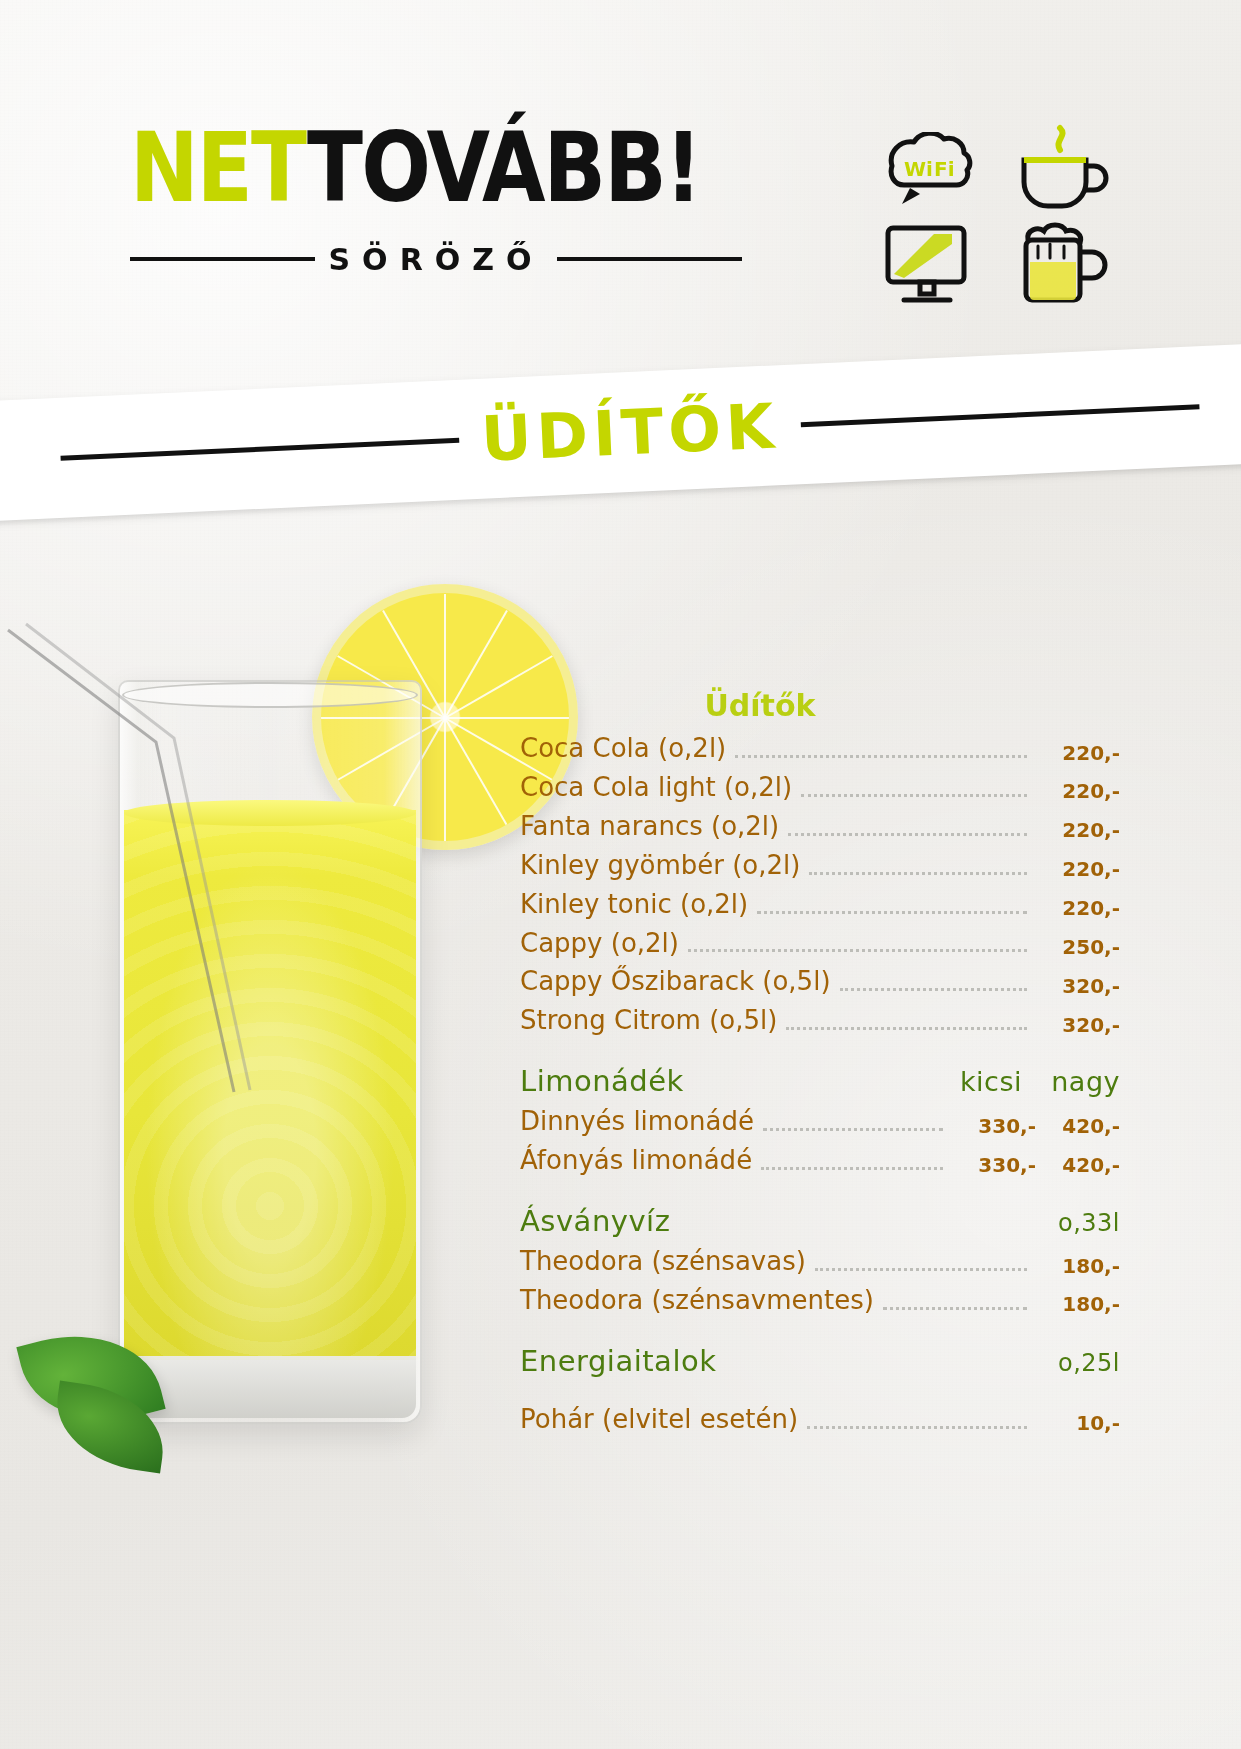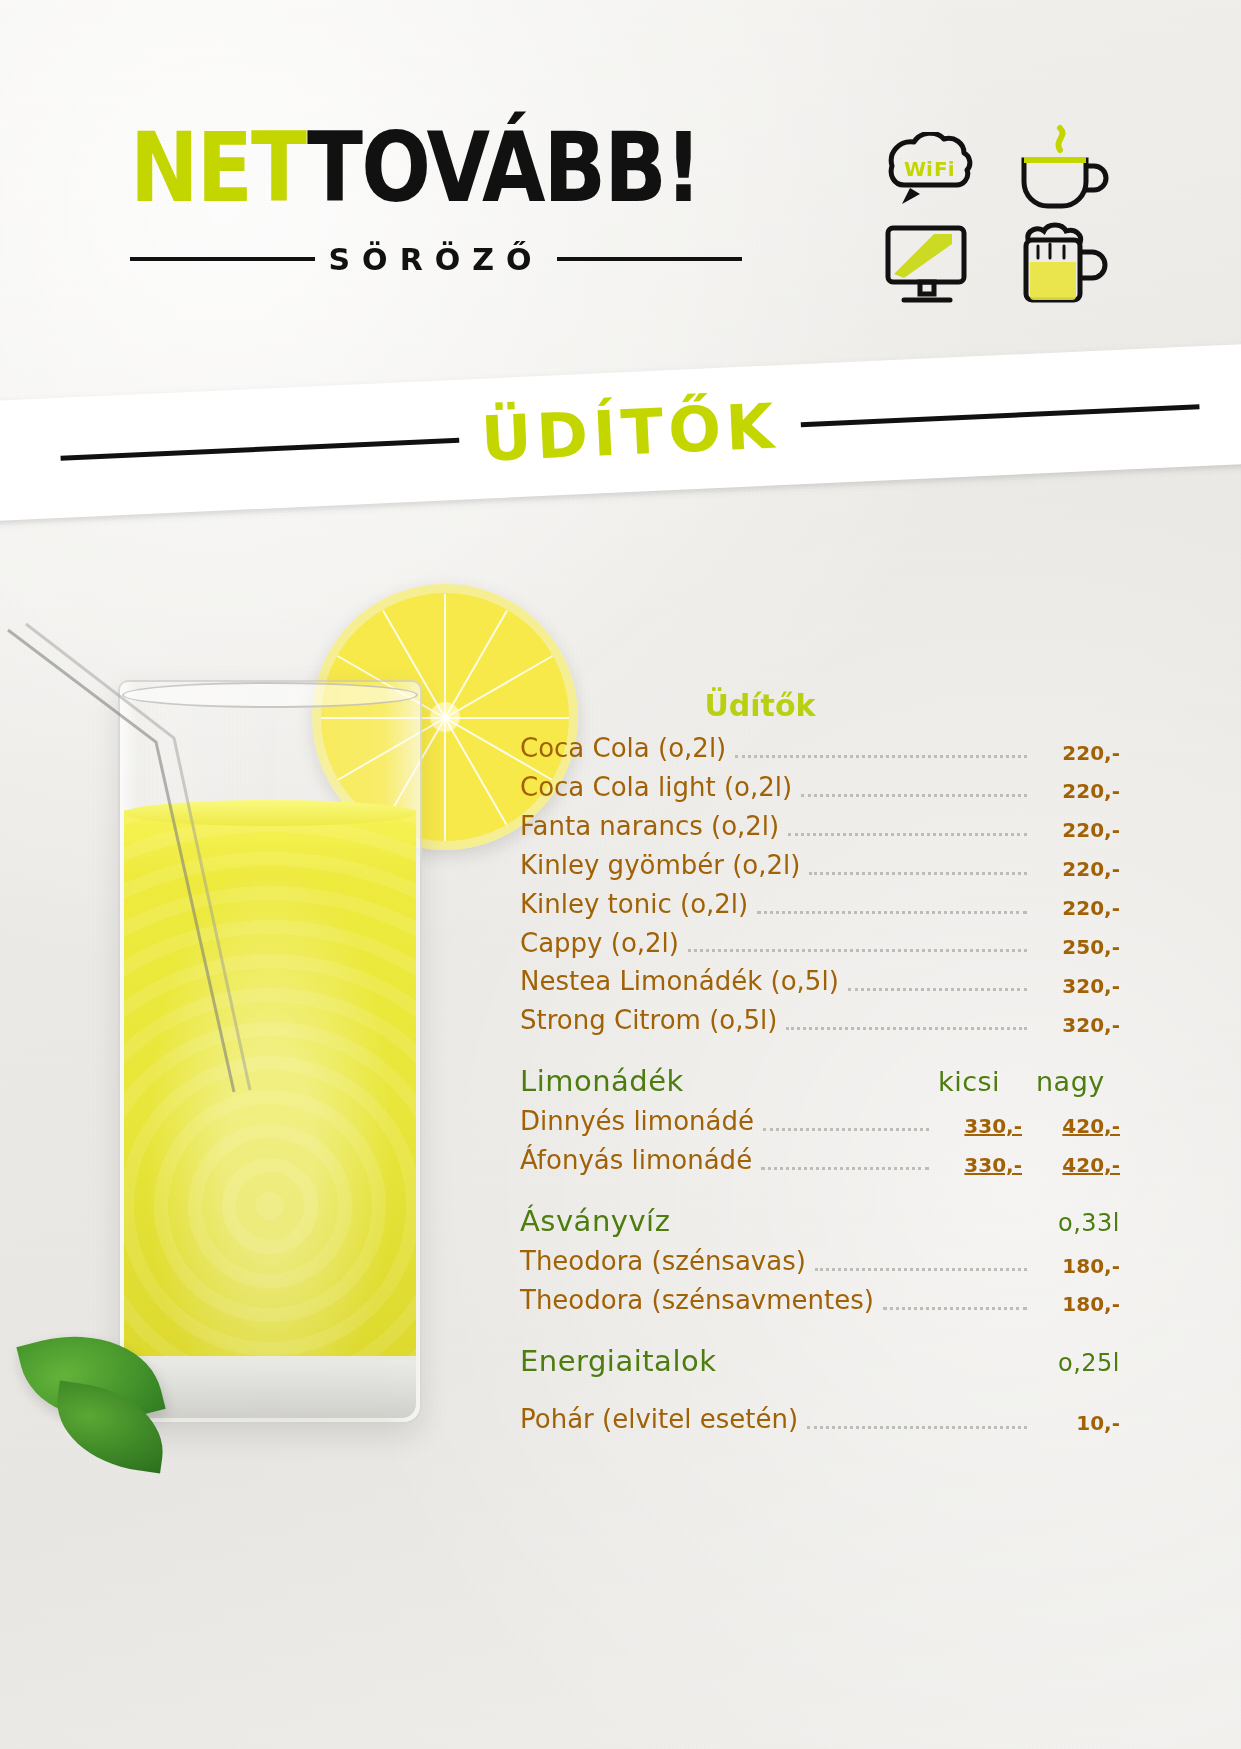--- a/index.html
+++ b/index.html
@@ -276,21 +276,21 @@
     letter-spacing: 0.5px;
     margin-bottom: 4px;
   }
   .section-head .title { white-space: nowrap; }
   .section-head .cols {
     display: flex;
     gap: 14px;
   }
   .section-head .col {
     width: 84px;
-    text-align: left;
+    text-align: right;
     font-size: 27px;
   }
   .section-head .unit {
     font-size: 24px;
   }
 
   .row {
     display: flex;
     align-items: flex-end;
     font-size: 26px;
@@ -312,23 +312,22 @@
     width: 84px;
     text-align: right;
     font-weight: bold;
     font-size: 20px;
   }
   .row .price.two {
     width: 84px;
   }
   .row .prices {
     display: flex;
-    gap: 14px;
+    gap: 0;
     flex: 0 0 auto;
-    text-decoration: underline;
   }
   .row.small .name { font-size: 23px; }
 
   .uditok-head {
     color: #b9cf12;
     font-weight: bold;
     font-size: 30px;
     text-align: center;
     margin: 0 0 6px 0;
     padding-right: 120px;
@@ -467,21 +466,21 @@
       <span class="name">Kinley tonic (o,2l)</span>
       <span class="dots"></span>
       <span class="price">220,-</span>
     </div>
     <div class="row">
       <span class="name">Cappy (o,2l)</span>
       <span class="dots"></span>
       <span class="price">250,-</span>
     </div>
     <div class="row">
-      <span class="name">Nestea Limonádék (o,5l)</span>
+      <span class="name">Cappy Őszibarack (o,5l)</span>
       <span class="dots"></span>
       <span class="price">320,-</span>
     </div>
     <div class="row">
       <span class="name">Strong Citrom (o,5l)</span>
       <span class="dots"></span>
       <span class="price">320,-</span>
     </div>
   </div>
 

